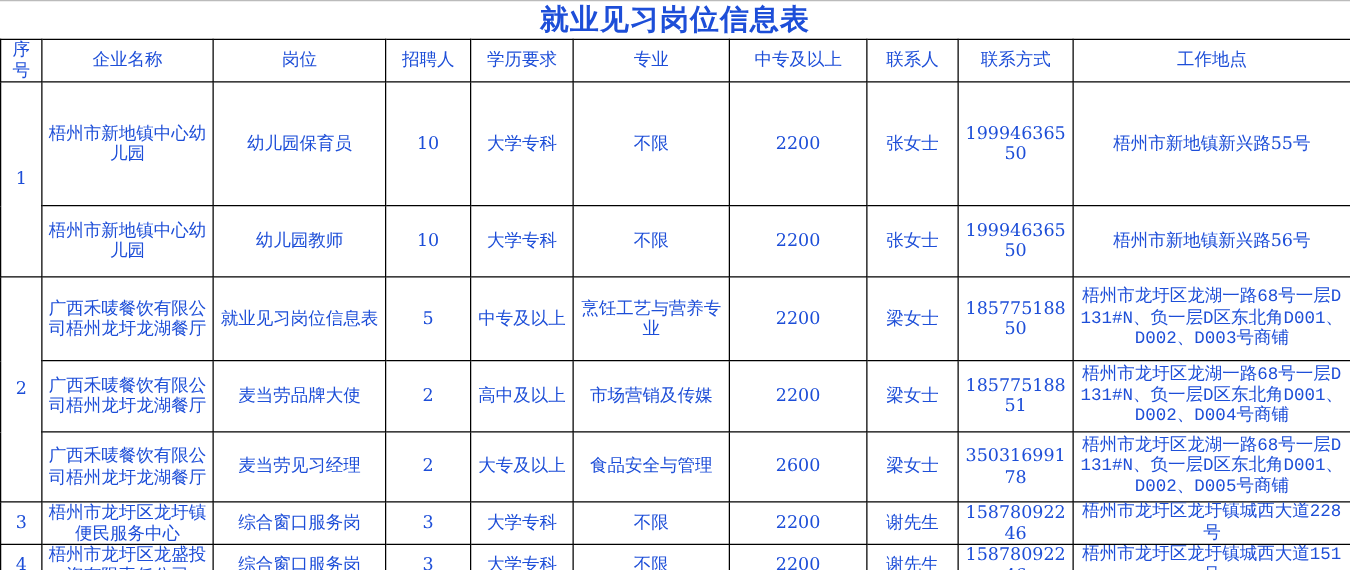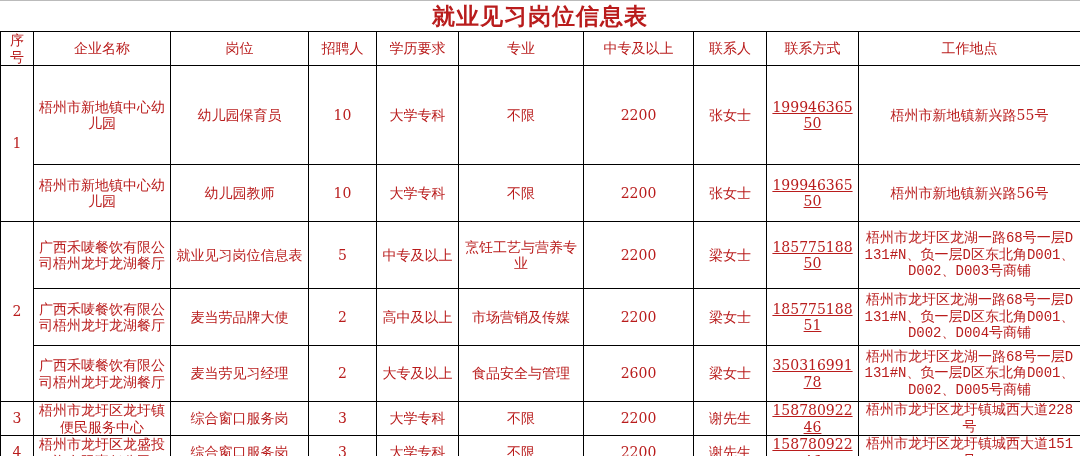--- a/index.html
+++ b/index.html
@@ -1,18 +1,18 @@
 <!DOCTYPE html>
 <html><head>
 <meta charset="utf-8">
 <style>
   html,body { margin:0; padding:0; background:#e8e8e8; }
   .page {
     width:1080px; height:456px; background:#ffffff; margin:0 auto;
-    font-family:"DejaVu Serif", serif; color:#b91c1c; overflow:hidden;
+    font-family:"DejaVu Serif", serif; color:#1d4ed8; overflow:hidden;
     border-top:1px solid #bbb;
   }
   .title-bar {
     height:30px; display:flex; align-items:center; justify-content:center;
   }
   .title-text {
     font-family:"DejaVu Sans", sans-serif; font-weight:bold;
     font-size:23px; line-height:1; letter-spacing:1px;
   }
   table.job-table {
@@ -23,21 +23,21 @@
     font-size:14px; font-weight:normal; line-height:1.18;
     text-align:center; vertical-align:middle; overflow:hidden;
     word-break:break-all;
   }
   table.job-table th { height:27px; }
   td.al-left  { text-align:left;font-family:Liberation Mono, monospace; }
   td.va-top   { vertical-align:top;margin-left:47px; }
   td.bold     { font-weight:bold; }
   td.cell-company  { text-align:left; font-size:13.5px; }
   td.cell-location { font-size:13px; }
-  td.cell-phone    { font-size:13.5px; letter-spacing:0;text-decoration:underline; }
+  td.cell-phone    { font-size:13.5px; letter-spacing:0; }
 </style>
 </head>
 <body>
 
 <div class="page">
   <div class="title-bar">
     <span class="title-text">就业见习岗位信息表</span>
   </div>
   <table class="job-table">
     <colgroup>

